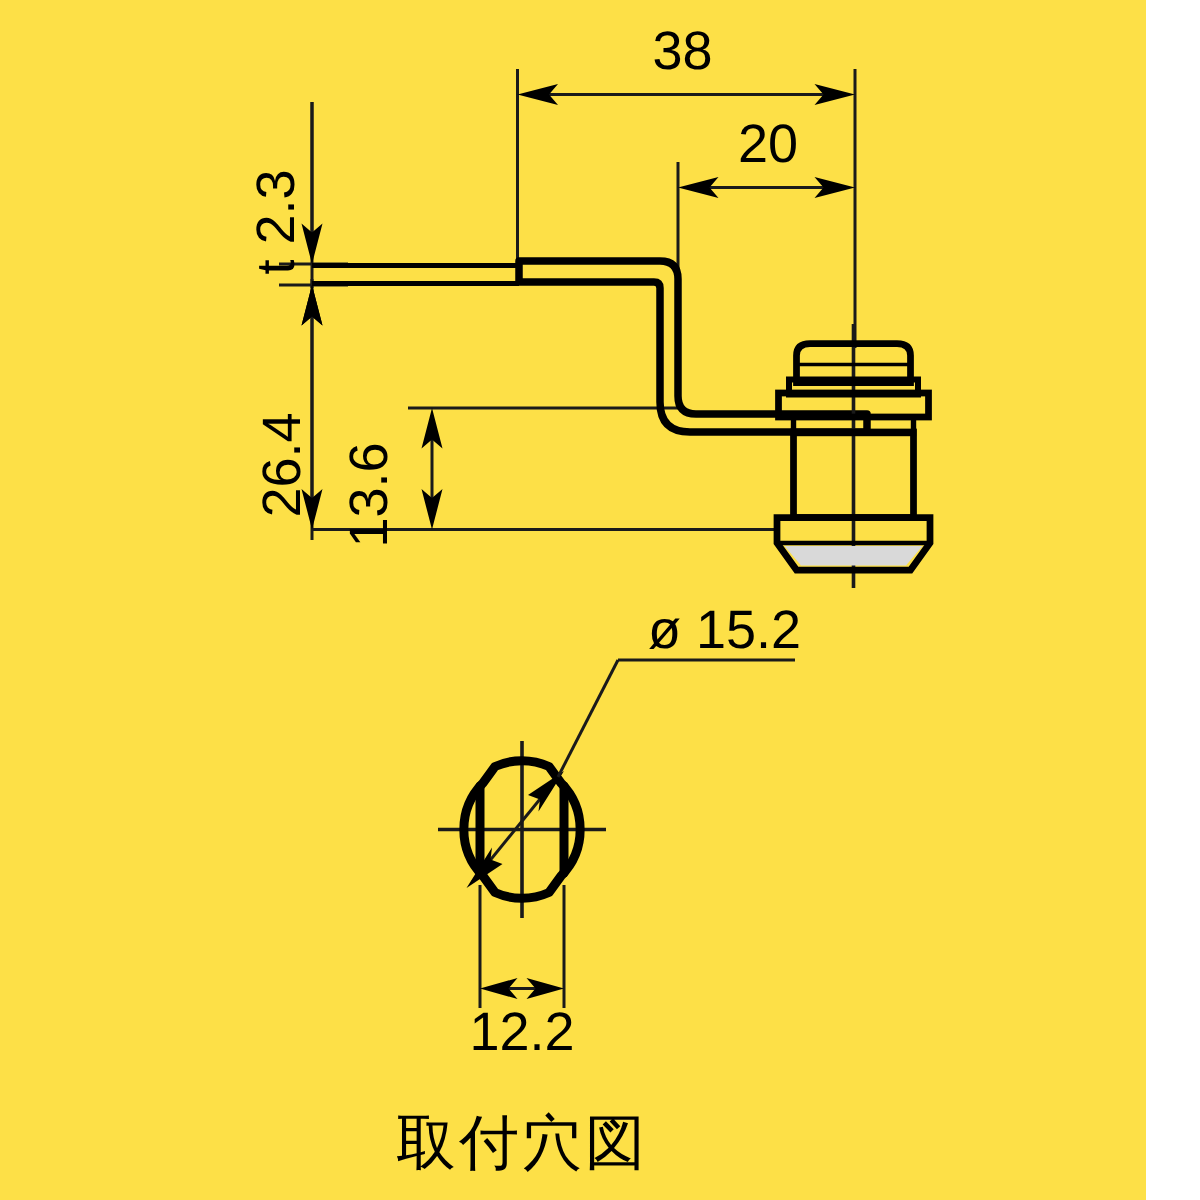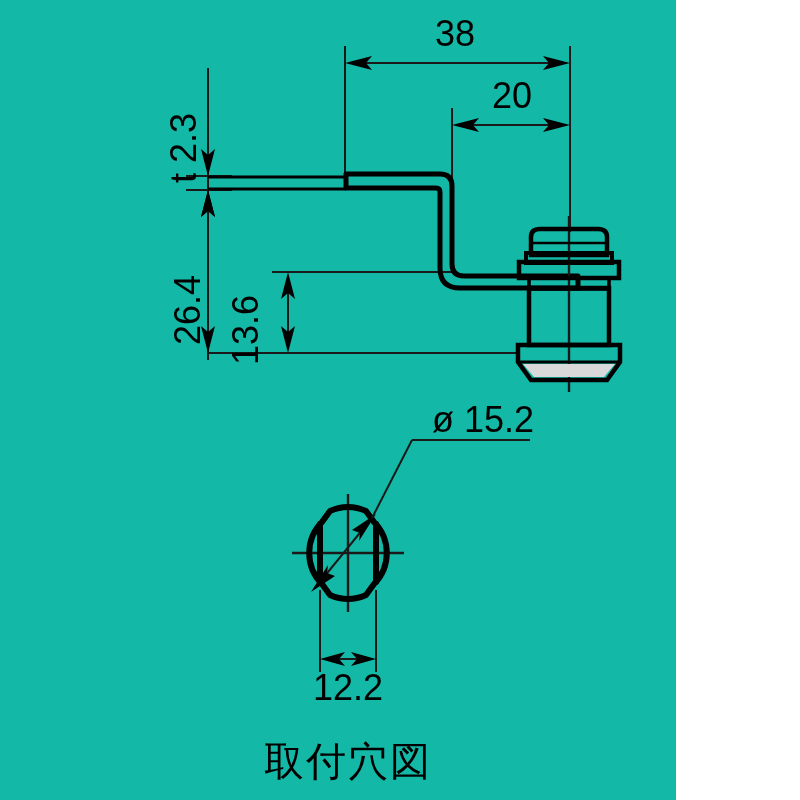--- a/index.html
+++ b/index.html
@@ -9,23 +9,23 @@
   }
   body {
     width: 800px;
     height: 800px;
     font-family: "Liberation Sans", sans-serif;
     color: #000000;
     overflow: hidden;
   }
   #drawing-root {
     position: relative;
-    width: 676px;
+    width: 764px;
     height: 800px;
-    background: #14b8a6;
+    background: #fde047;
   }
   svg.sheet {
     position: absolute;
     left: 0;
     top: 0;
     width: 800px;
     height: 800px;
     display: block;
   }
   .dim-text {

